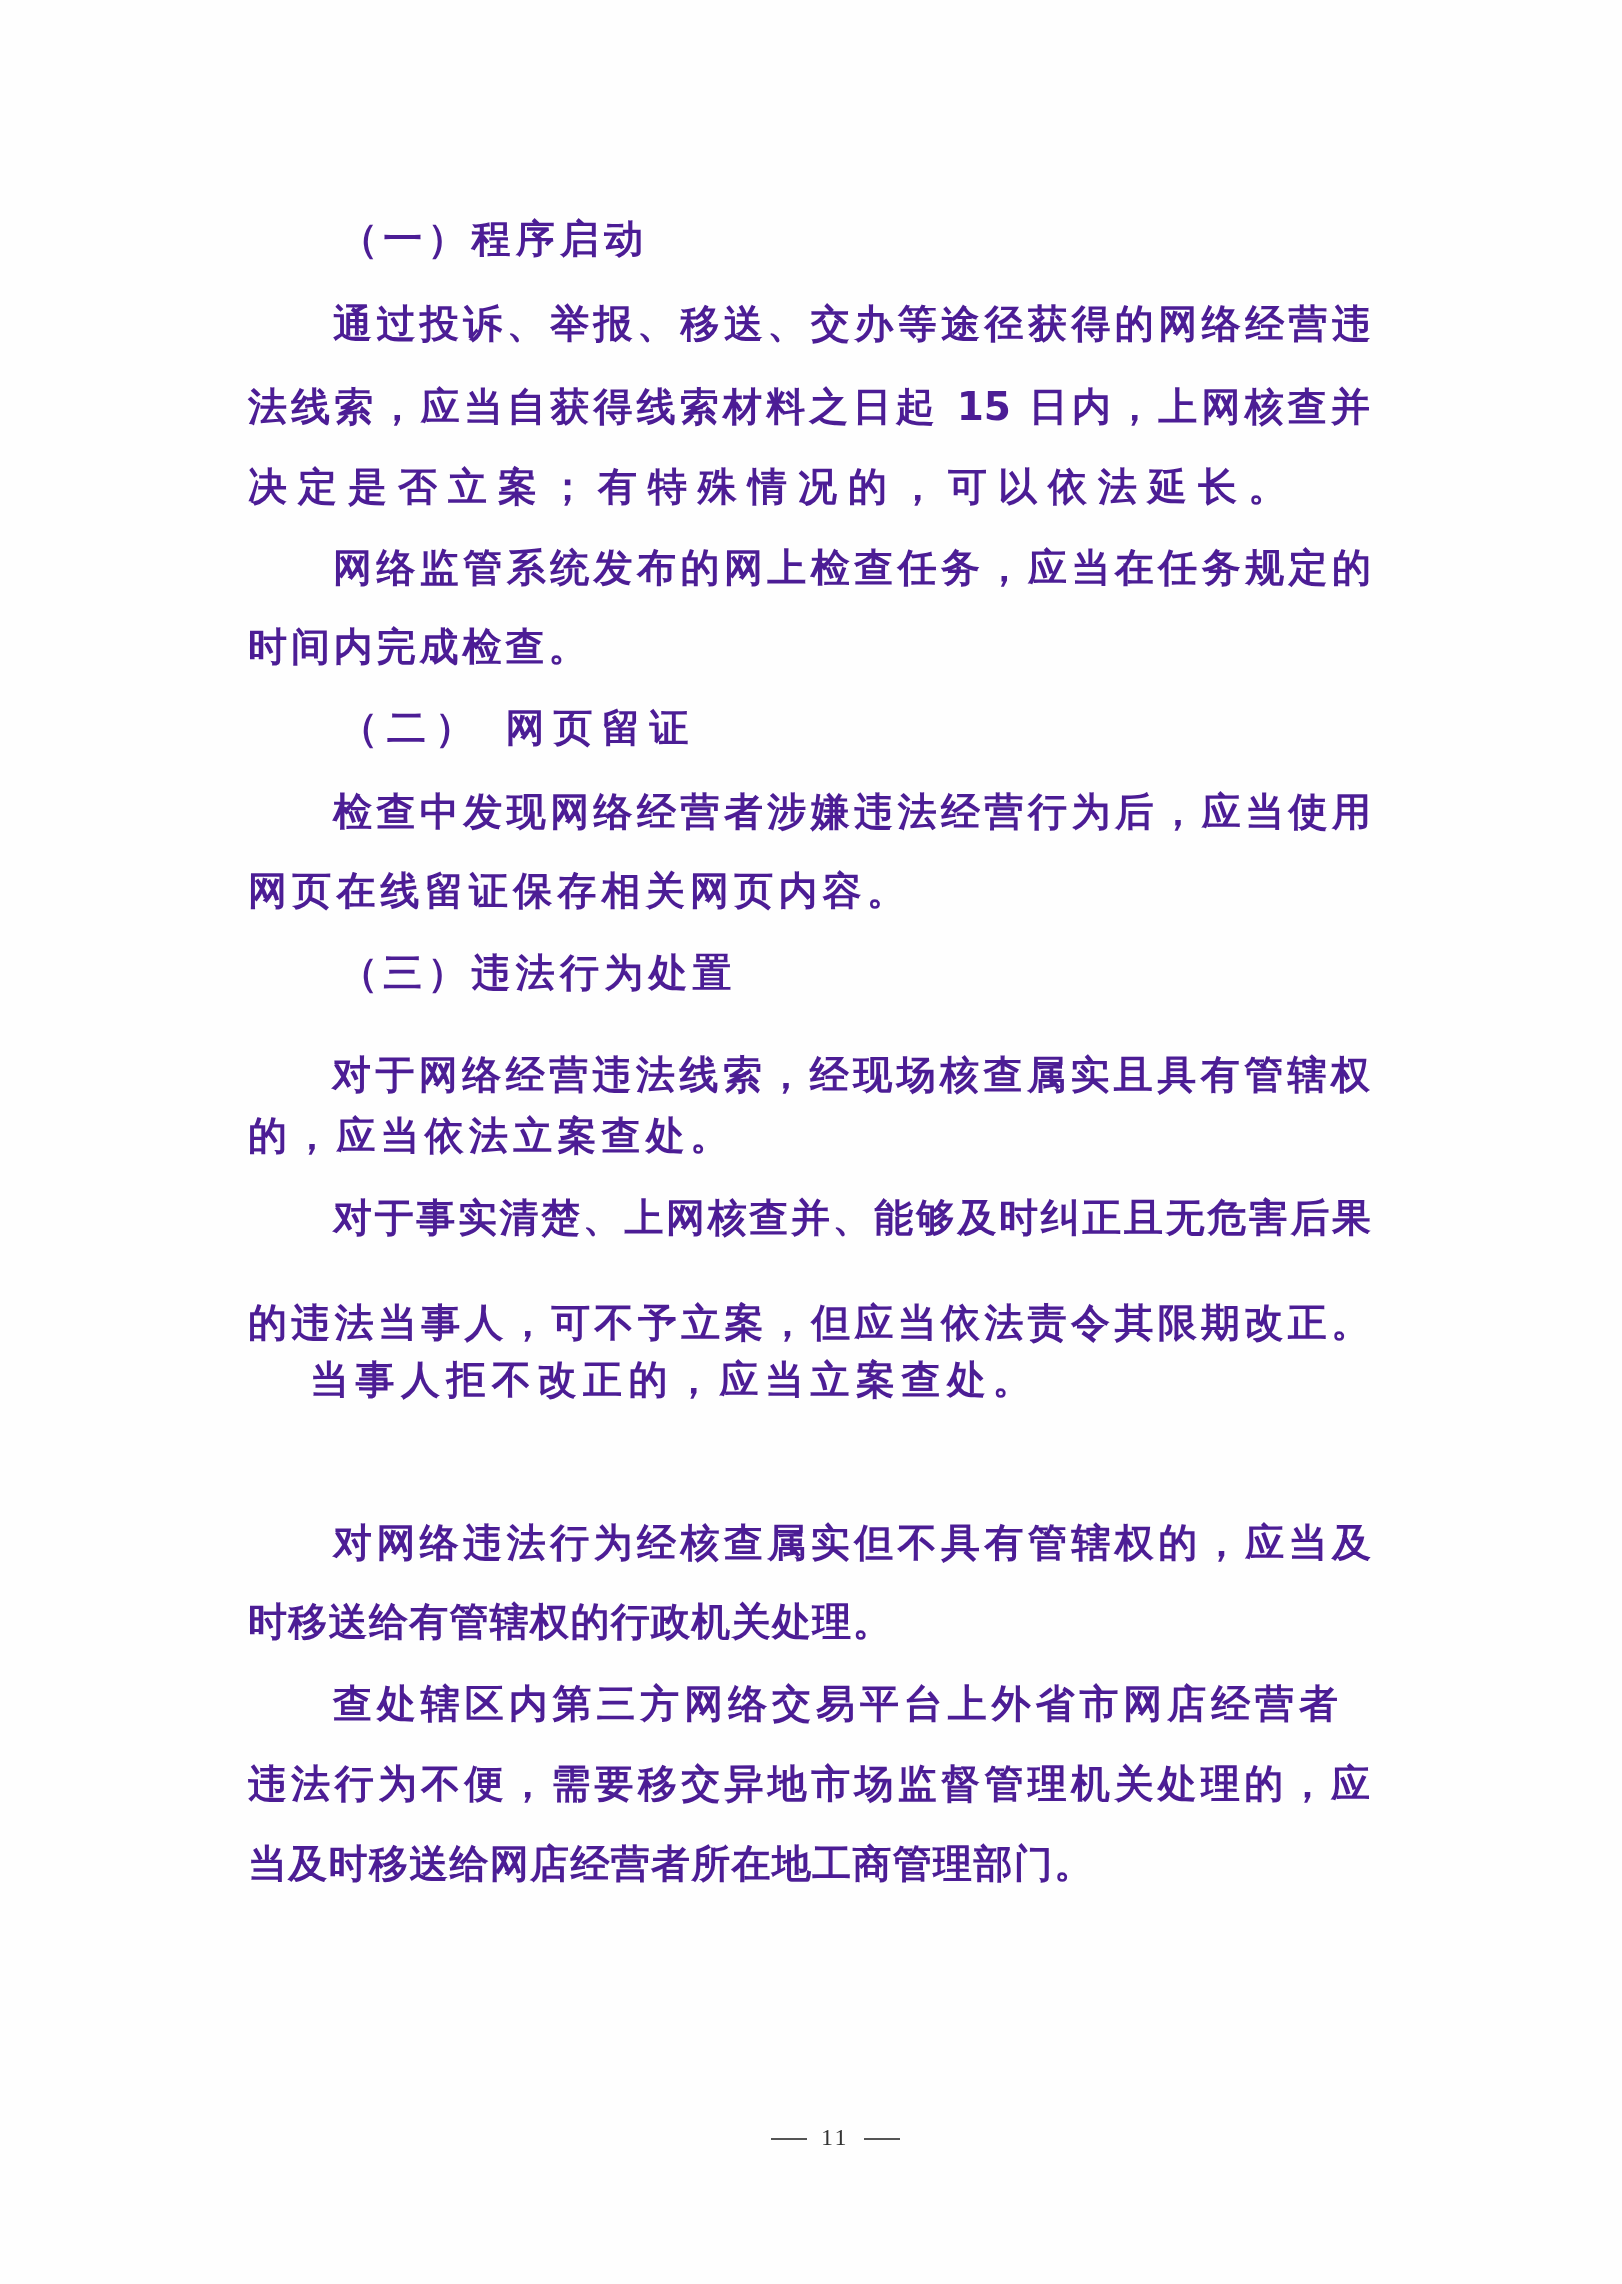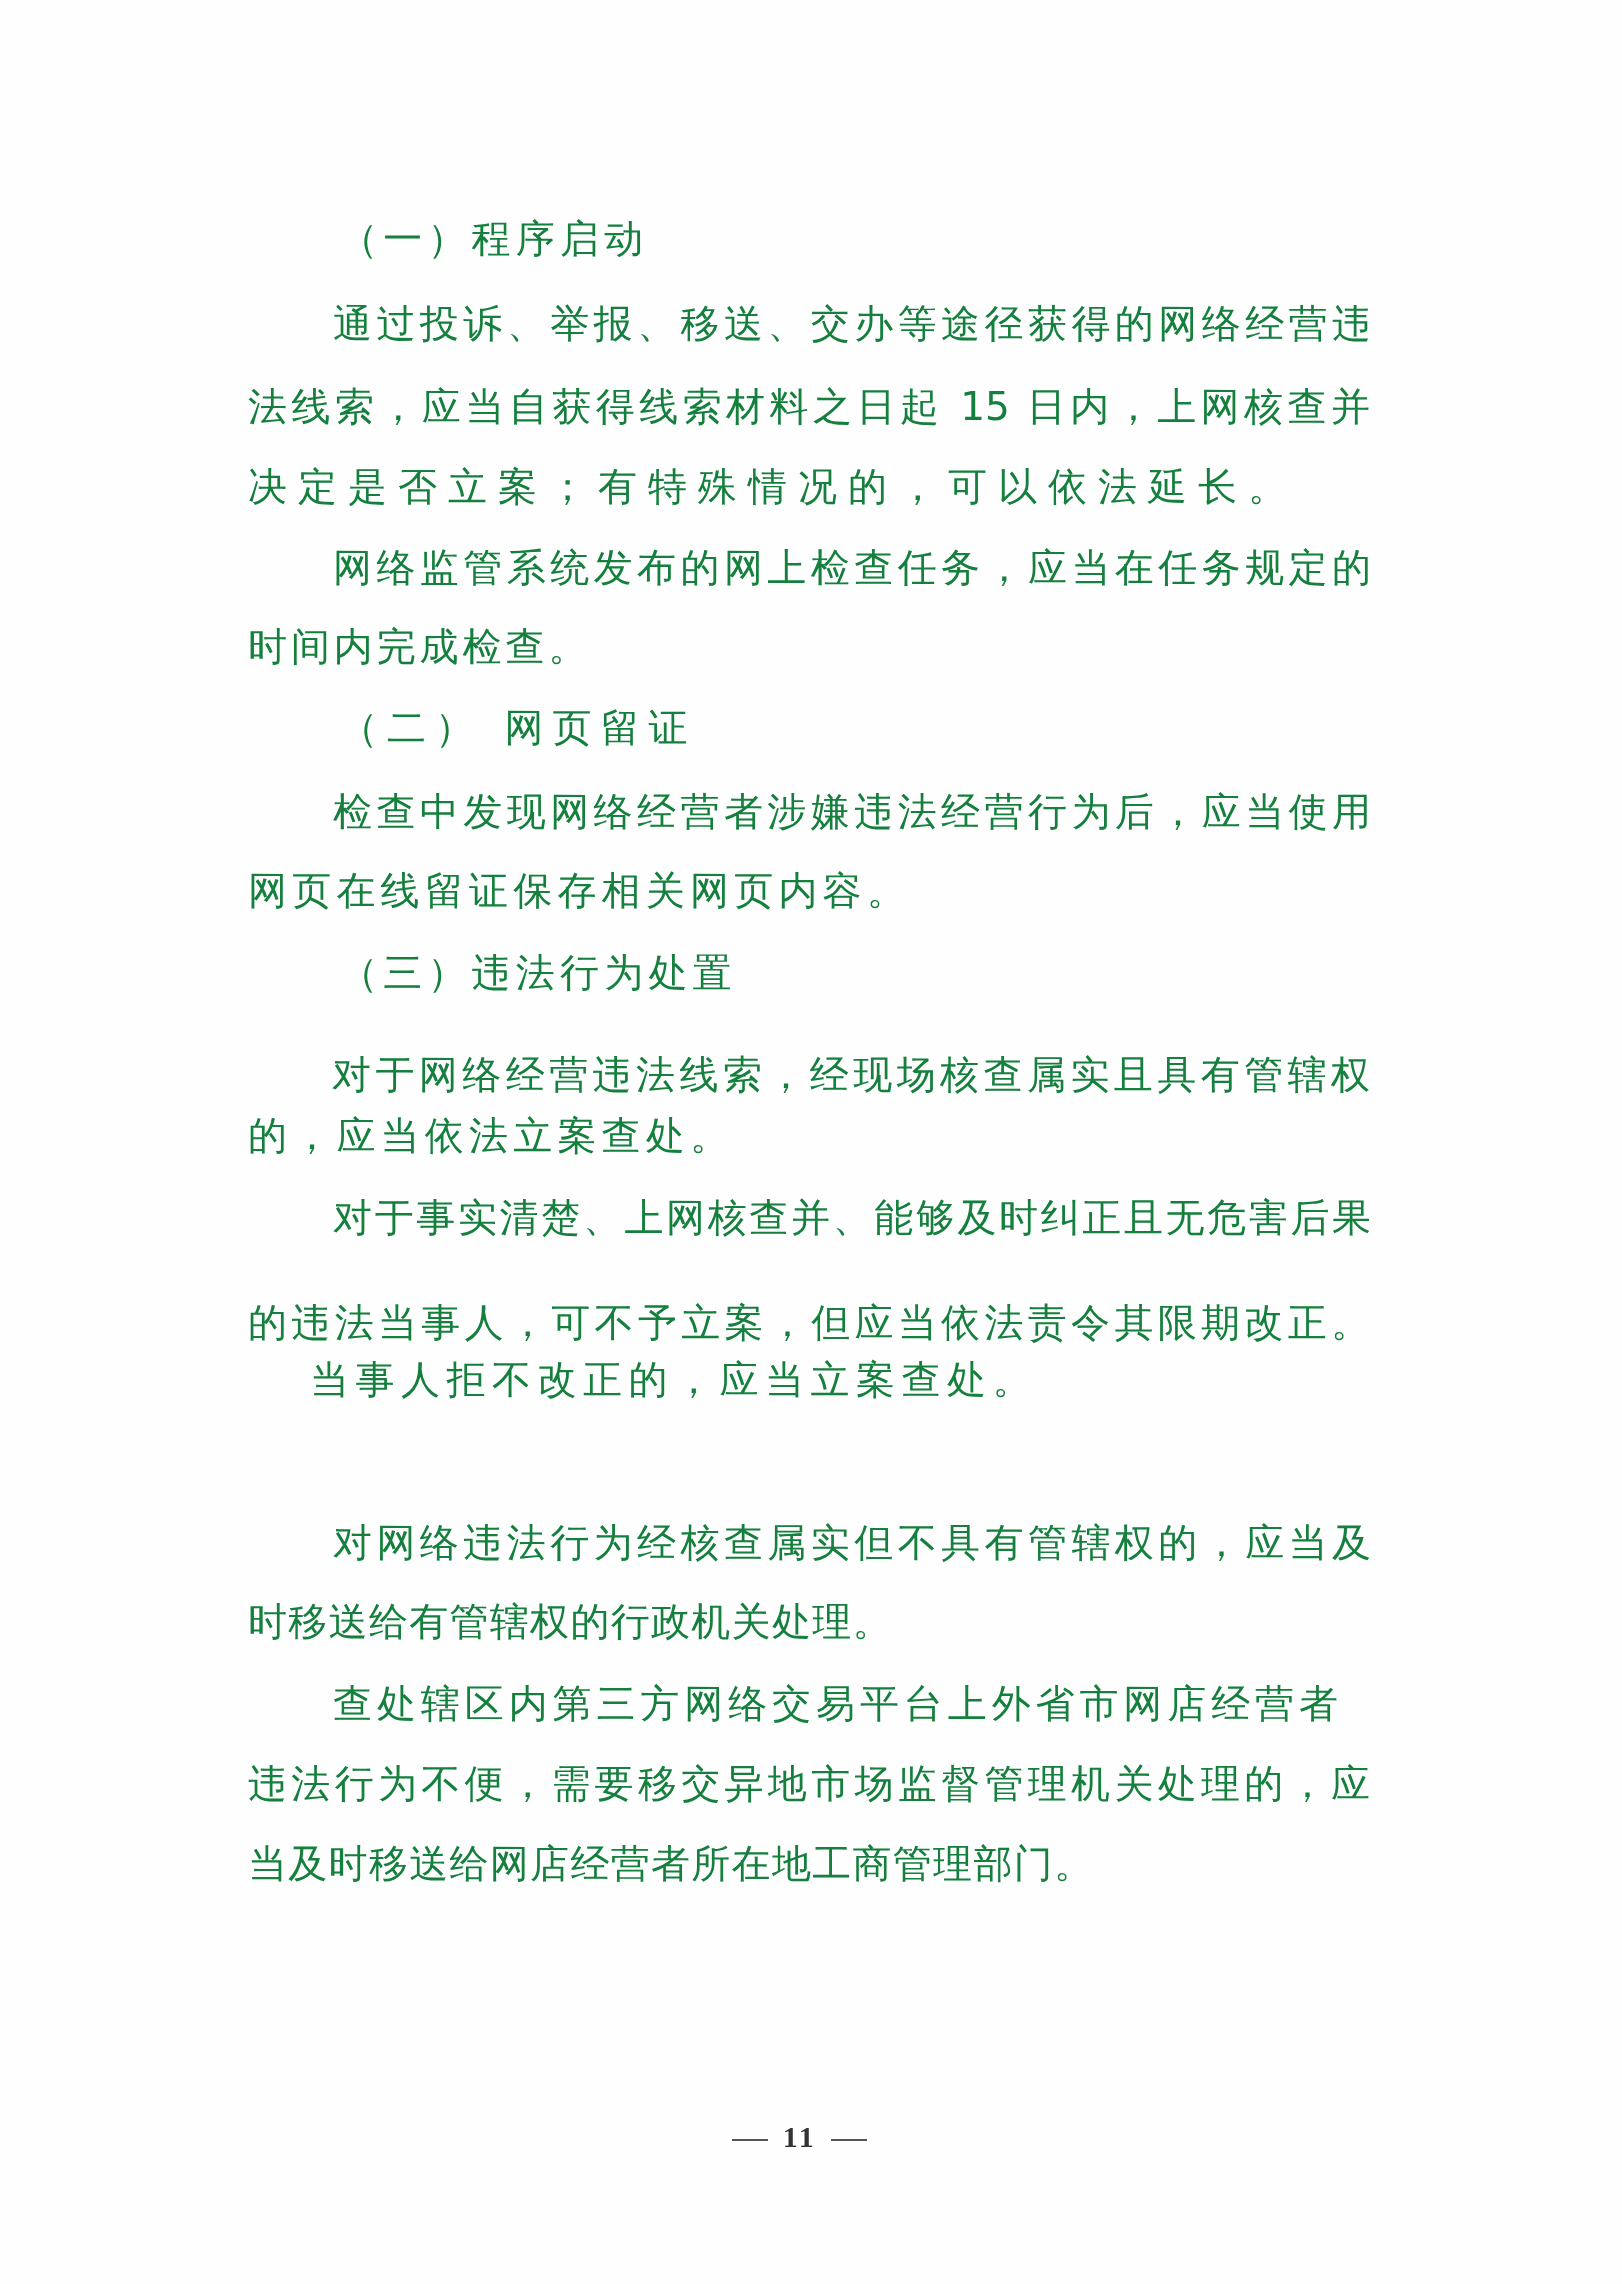--- a/index.html
+++ b/index.html
@@ -21,42 +21,41 @@
       width: 1623px;
       height: 2284px;
       background: #fefefe;
     }
     .line {
       position: absolute;
       height: 59px;
       line-height: 59px;
       font-size: 39px;
       white-space: nowrap;
-      color: #15803d;
-      font-weight: 400;
+      color: #4c1d95;
+      font-weight: 700;
     }
     .justify {
       text-align: justify;
       text-align-last: justify;
     }
     .heading {
       letter-spacing: 5.2px;
     }
     .page-number {
       position: absolute;
       left: 718px;
       top: 2114px;
       width: 196px;
-      text-align: left;
+      text-align: right;
       font-family: "Liberation Serif", "DejaVu Serif", serif;
-      font-size: 30px;
+      font-size: 24px;
       line-height: 46px;
       color: #333333;
       letter-spacing: 2.6px;
-      font-weight: bold;
     }
     .page-number .dash {
       display: inline-block;
       width: 36px;
       height: 2px;
       background: #555;
       vertical-align: middle;
       margin: 0 14.4px;
     }
   </style>

